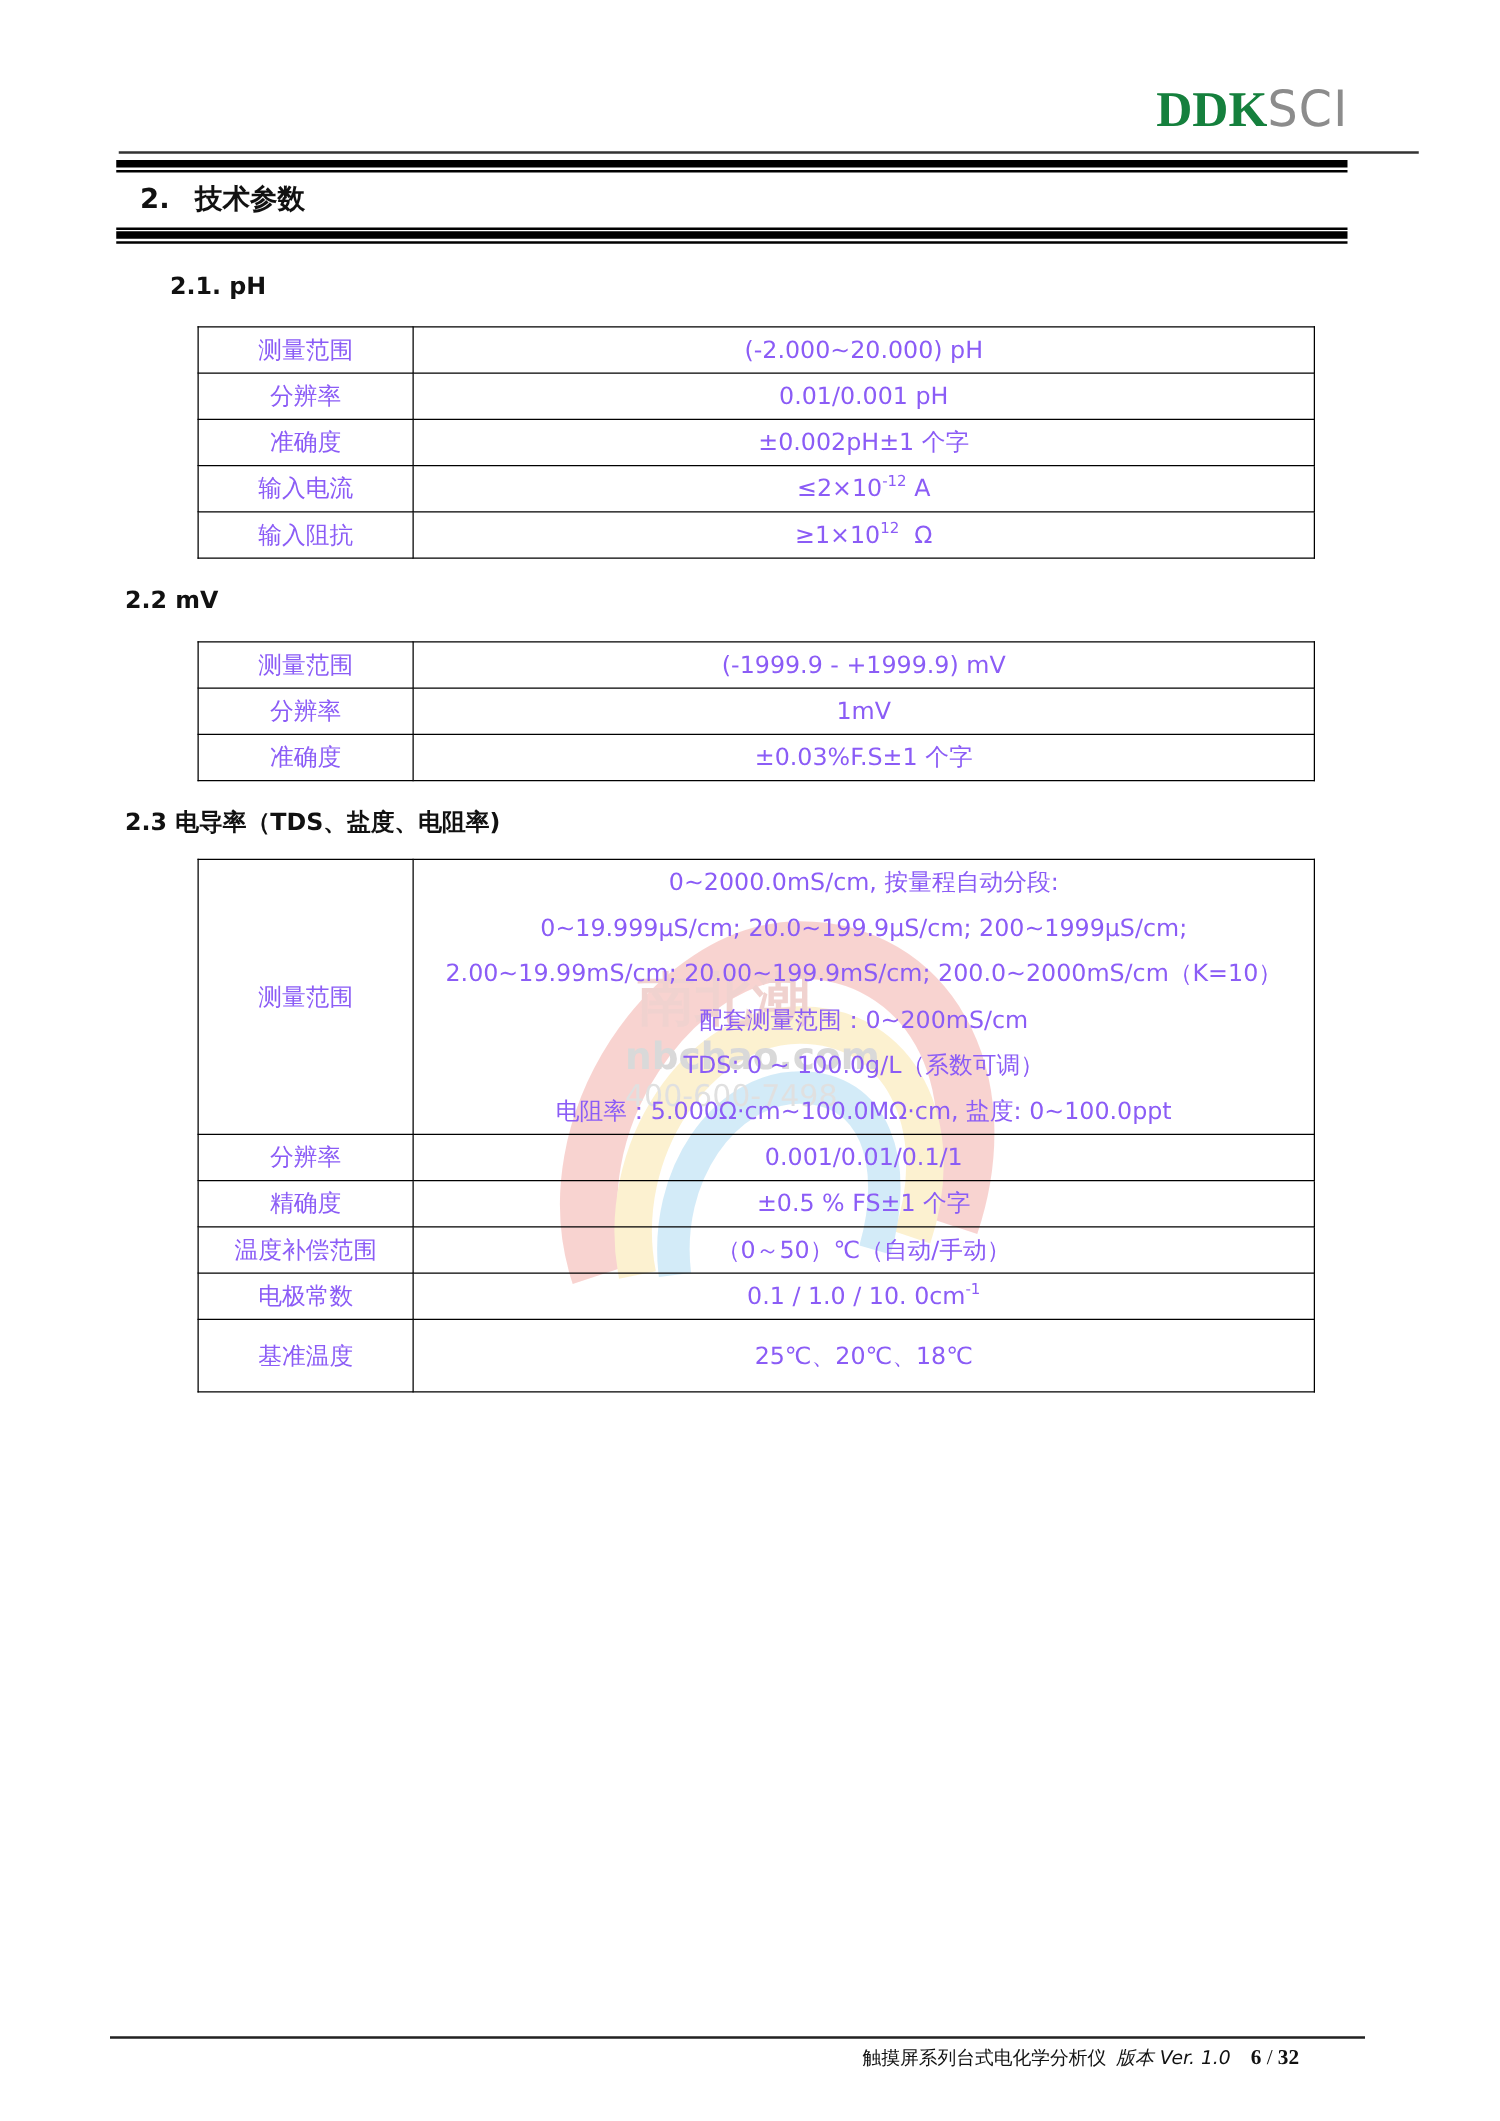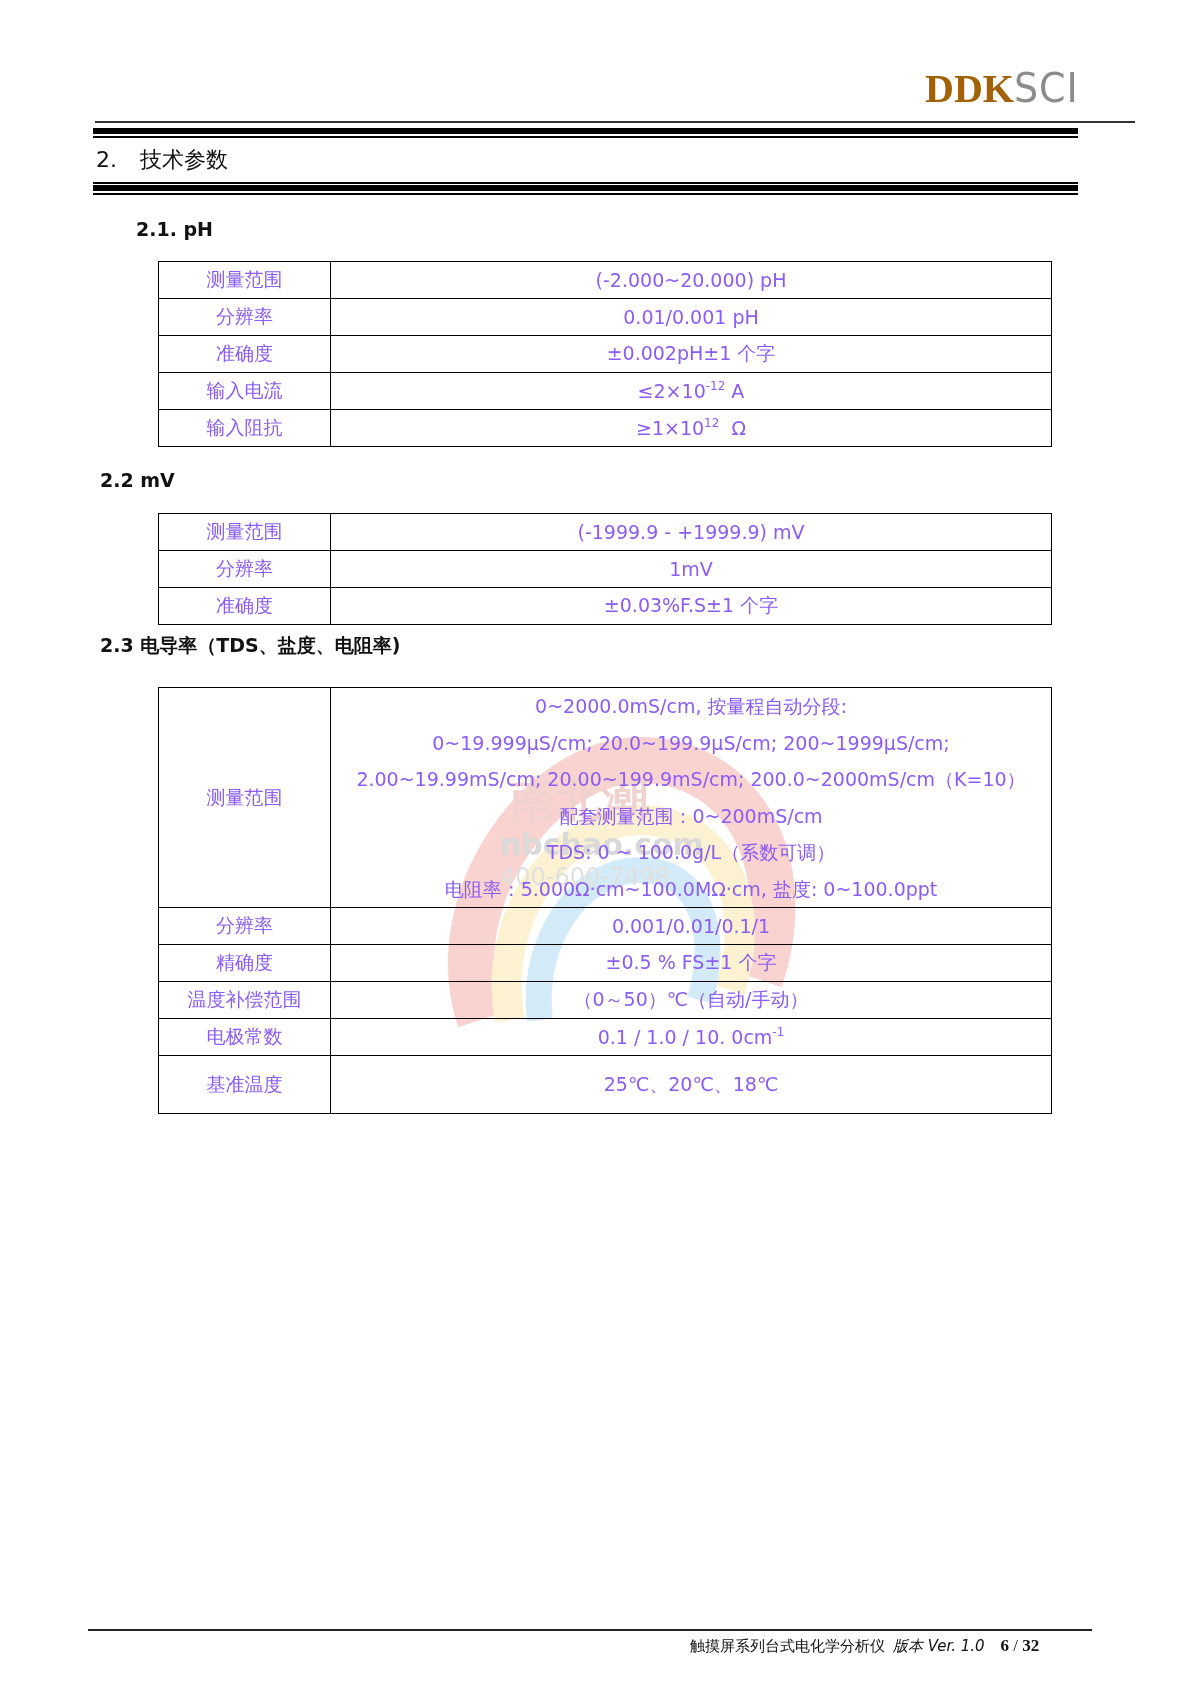--- a/index.html
+++ b/index.html
@@ -1,29 +1,29 @@
 <!DOCTYPE html>
 <html><head>
 <meta charset="utf-8">
 <style>
   html, body { margin: 0; padding: 0; background: #ffffff; }
   body { width: 1200px; height: 1697px; position: relative; overflow: hidden;
          font-family: "DejaVu Sans", "Liberation Sans", sans-serif; color: #111; }
 
   
   .logo { position: absolute; left: 925px; top: 68px; height: 40px; display: flex; align-items: baseline; }
-  .logo-ddk { font-family: "Liberation Serif", "DejaVu Serif", serif; font-weight: bold; color: #a16207;
+  .logo-ddk { font-family: "Liberation Serif", "DejaVu Serif", serif; font-weight: bold; color: #15803d;
               font-size: 40px; letter-spacing: 0px; line-height: 40px; }
   .logo-sci { font-family: "DejaVu Sans", "Liberation Sans", sans-serif; color: #8c8c8c;
               font-size: 40px; line-height: 40px; letter-spacing: 1px; transform: scaleX(0.95); transform-origin: left; }
 
   .rule { position: absolute; background: #000; }
 
   
-  .h1 { position: absolute; left: 96px; top: 145px; font-size: 22px; font-weight: normal; line-height: 30px; }
+  .h1 { position: absolute; left: 112px; top: 145px; font-size: 22px; font-weight: bold; line-height: 30px; }
   .h1 .num { display: inline-block; width: 44px; }
   .h2 { position: absolute; left: 100px; font-size: 19px; font-weight: bold; line-height: 26px; }
 
   
   table.spec { position: absolute; left: 158px; width: 894px; border-collapse: collapse; table-layout: fixed; }
   table.spec td { border: 1.5px solid #000; text-align: center; vertical-align: middle;
                   font-size: 19px; color: #8b5cf6; padding: 0; }
   table.spec td.label { width: 171px; }
   table.spec td.value sup { font-size: 12px; vertical-align: 8px; line-height: 0; }
   .row-std td { height: 36px; }
@@ -104,21 +104,21 @@
     <td class="label">分辨率</td>
     <td class="value">1mV</td>
   </tr>
   <tr class="row-std">
     <td class="label">准确度</td>
     <td class="value">±0.03%F.S±1 个字</td>
   </tr>
 </tbody>
   </table>
 
-<div class="h2" style="top:632px;text-align:center;">2.3 电导率（TDS、盐度、电阻率)</div>
+<div class="h2" style="top:645px;text-align:center;">2.3 电导率（TDS、盐度、电阻率)</div>
 <table class="spec" style="top:687px;">
   <tbody>
       <tr>
     <td class="label" style="height:217px;">测量范围</td>
     <td class="value multiline">
       <div>0~2000.0mS/cm, 按量程自动分段:</div>
       <div>0~19.999μS/cm; 20.0~199.9μS/cm; 200~1999μS/cm;</div>
       <div>2.00~19.99mS/cm; 20.00~199.9mS/cm; 200.0~2000mS/cm（K=10）</div>
       <div>配套测量范围：0~200mS/cm</div>
       <div>TDS: 0 ~ 100.0g/L（系数可调）</div>

